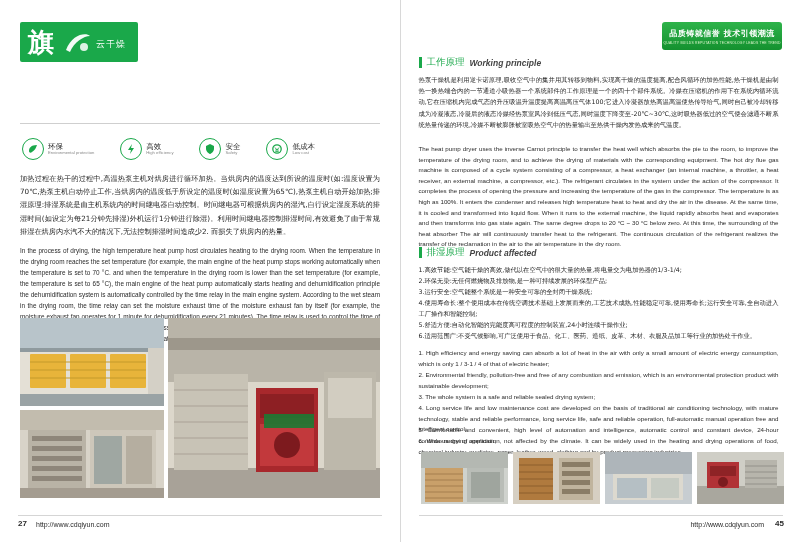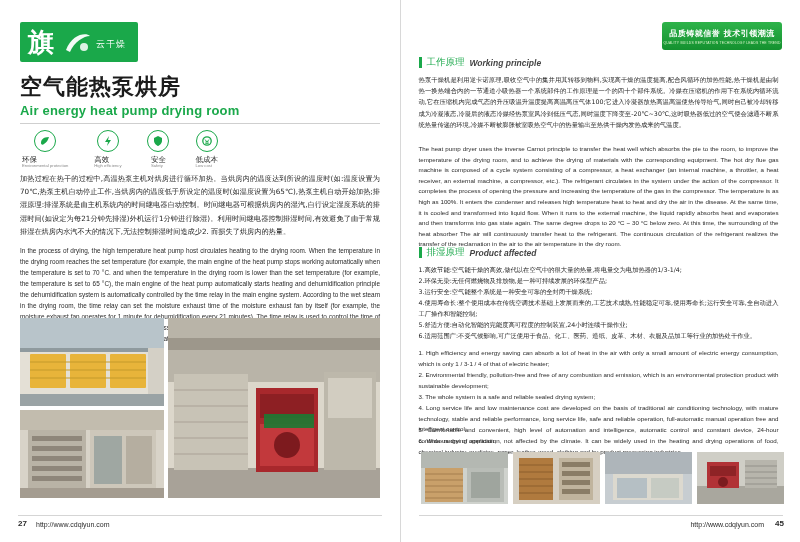--- a/index.html
+++ b/index.html
@@ -47,21 +47,21 @@
     position:absolute;left:20px;top:103px;
     font-size:13px;color:#1aa84a;font-weight:bold;letter-spacing:.2px;
   }
   .title-rule{
     position:absolute;left:20px;top:123px;width:360px;height:1px;background:#cfcfcf;
   }
   .feature-row{
     position:absolute;left:22px;top:132px;width:360px;height:34px;
     display:flex;gap:26px;align-items:center;
   }
-  .feature{display:flex;align-items:center;gap:4px;flex-direction:column;}
+  .feature{display:flex;align-items:center;gap:4px;}
   .feature .circle{
     width:20px;height:20px;border-radius:50%;
     border:1.4px solid #1aa84a;display:flex;align-items:center;justify-content:center;
   }
   .feature .circle svg{display:block;}
   .feature .ftxt{display:flex;flex-direction:column;line-height:1.05;}
   .feature .fcn{font-size:7.5px;color:#2a2a2a;font-family:"DejaVu Sans", sans-serif;}
   .feature .fen{font-size:4.2px;color:#8a8a8a;}
 
   .body-cn{
@@ -128,22 +128,20 @@
 
     <div class="logo-box">
       <div class="logo-qi">旗</div>
       <svg class="logo-swoosh" viewBox="0 0 28 26">
         <path d="M2 20 C8 4, 22 2, 26 6 C20 6, 10 12, 6 22 Z" fill="#ffffff" opacity="0.95"></path>
         <circle cx="20" cy="17" r="4" fill="#ffffff" opacity="0.85"></circle>
       </svg>
       <div class="logo-cn">云干燥</div>
     </div>
 
-    <div class="title-cn">空气能热泵烘房</div>
-    <div class="title-en">Air energy heat pump drying room</div>
     <div class="title-rule"></div>
 
     <div class="feature-row">
 
       <div class="feature">
         <span class="circle">
           <svg width="12" height="12" viewBox="0 0 12 12">
               <path d="M10 2 C4 2,2 5,2 8 C2 10,4 10,5 9 C8 7,9 5,10 2 Z" fill="#1aa84a"></path>
             </svg>
         </span>

